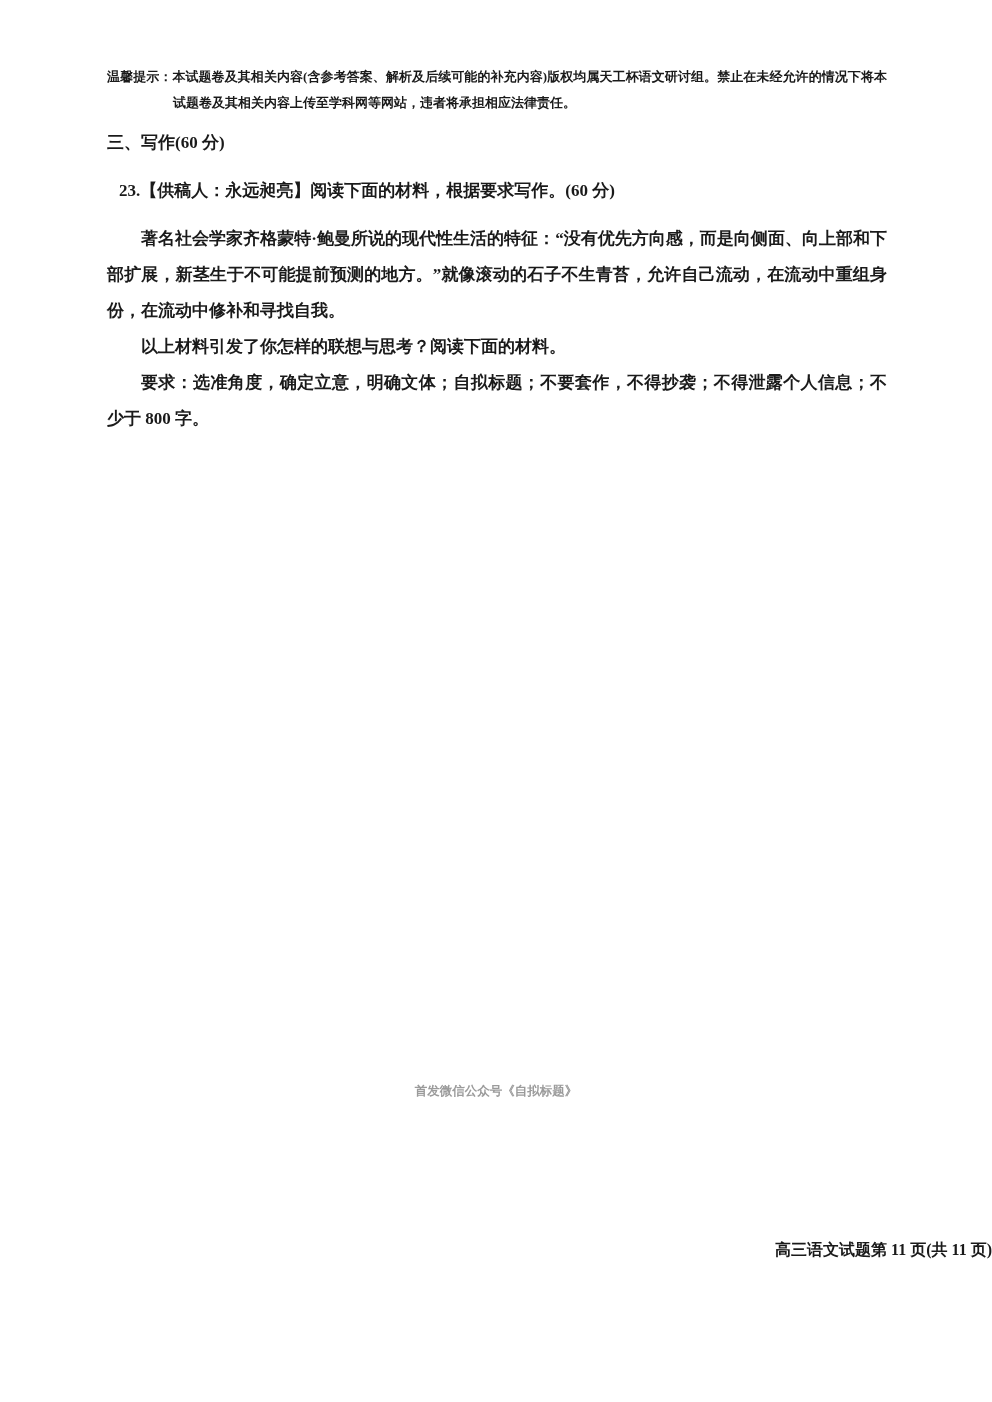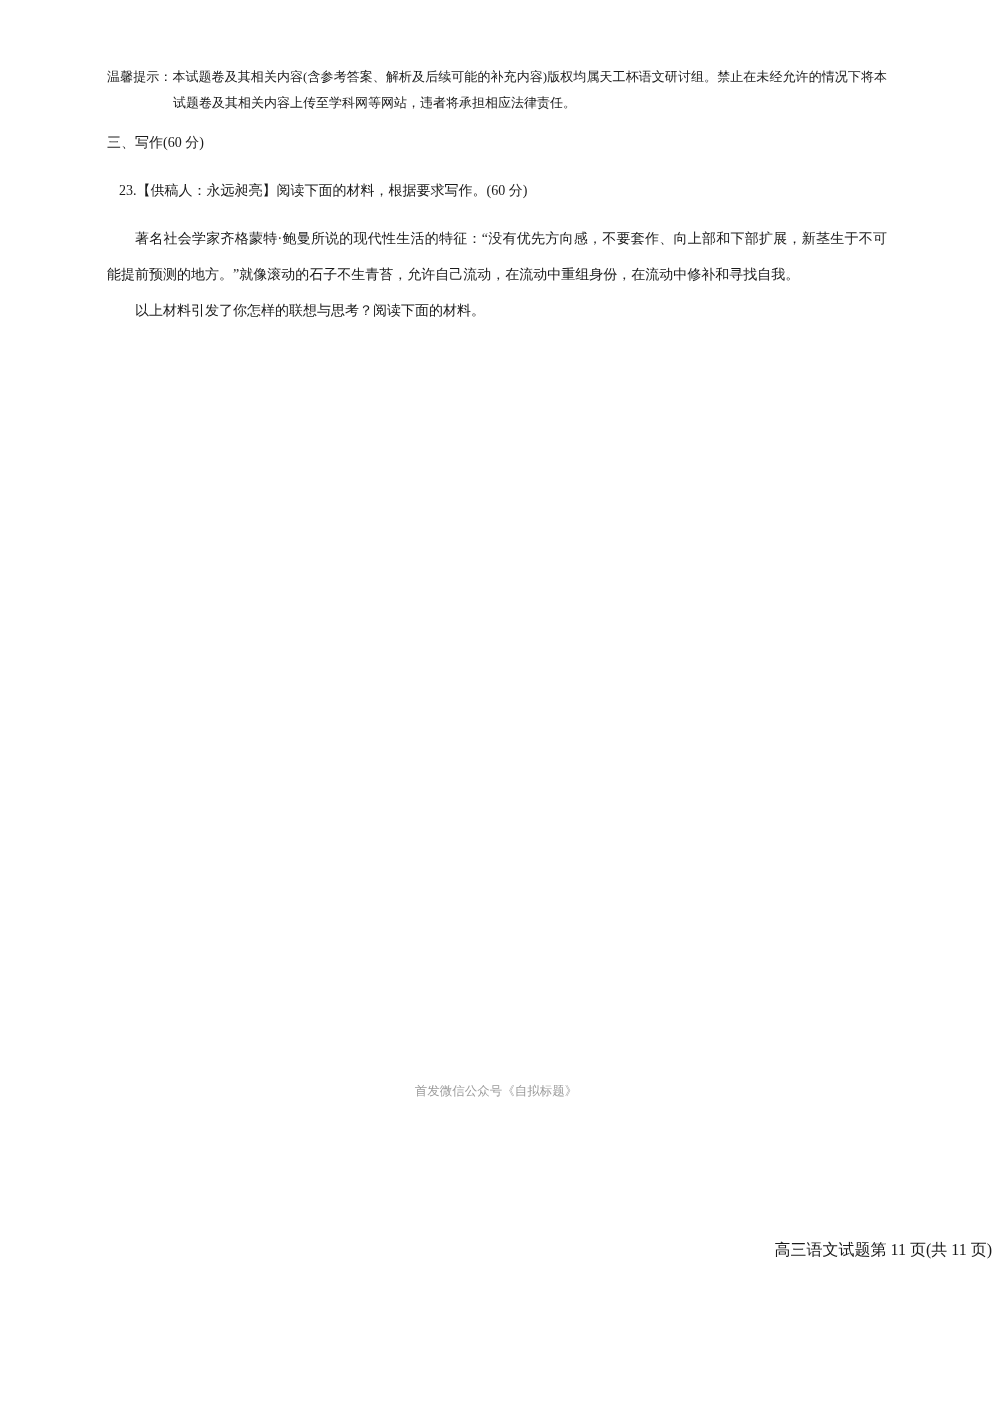--- a/index.html
+++ b/index.html
@@ -24,21 +24,21 @@
     line-height: 26px;
     padding-left: 66px;
     text-indent: -66px;
     text-align: justify;
     margin: 0 0 9px 0;
   }
   .notice-label {
     white-space: nowrap;
   }
   .body-text {
-    font-size: 14px;
+    font-size: 17px;
     line-height: 36px;
   }
   .section-heading {
     margin: 0;
   }
   .question-line {
     margin: 12px;
   }
   .para {
     margin: 0;
@@ -62,32 +62,33 @@
     left: 0;
     width: 100%;
     text-align: right;
     font-size: 16px;
     line-height: 24px;
   }
 </style>
 </head>
 <body>
 
-<div class="page" style="color: rgb(26, 26, 26); background: rgb(255, 255, 255);">
+<div class="page" style="color: rgb(26, 26, 26); background: rgb(255, 255, 255); font-weight: bold;">
 
   <div class="notice">
     <span class="notice-label">温馨提示：</span><span>本试题卷及其相关内容(含参考答案、解析及后续可能的补充内容)版权均属天工杯语文研讨组。禁止在未经允许的情况下将本试题卷及其相关内容上传至学科网等网站，违者将承担相应法律责任。</span>
   </div>
 
   <div class="body-text section-heading">三、写作(60 分)</div>
 
   <div class="body-text question-line">23.【供稿人：永远昶亮】阅读下面的材料，根据要求写作。(60 分)</div>
 
-  <p class="body-text para indent">著名社会学家齐格蒙特·鲍曼所说的现代性生活的特征：“没有优先方向感，不要套作、向上部和下部扩展，新茎生于不可能提前预测的地方。”就像滚动的石子不生青苔，允许自己流动，在流动中重组身份，在流动中修补和寻找自我。</p>
+  <p class="body-text para indent">著名社会学家齐格蒙特·鲍曼所说的现代性生活的特征：“没有优先方向感，而是向侧面、向上部和下部扩展，新茎生于不可能提前预测的地方。”就像滚动的石子不生青苔，允许自己流动，在流动中重组身份，在流动中修补和寻找自我。</p>
 
   <p class="body-text para indent">以上材料引发了你怎样的联想与思考？阅读下面的材料。</p>
 
+  <p class="body-text para indent">要求：选准角度，确定立意，明确文体；自拟标题；不要套作，不得抄袭；不得泄露个人信息；不少于 800 字。</p>
 
   <div class="wechat-note" style="color: rgb(155, 155, 155);">首发微信公众号《自拟标题》</div>
 
   <div class="page-footer">高三语文试题第 11 页(共 11 页)</div>
 
 </div>
 
 </body></html>

